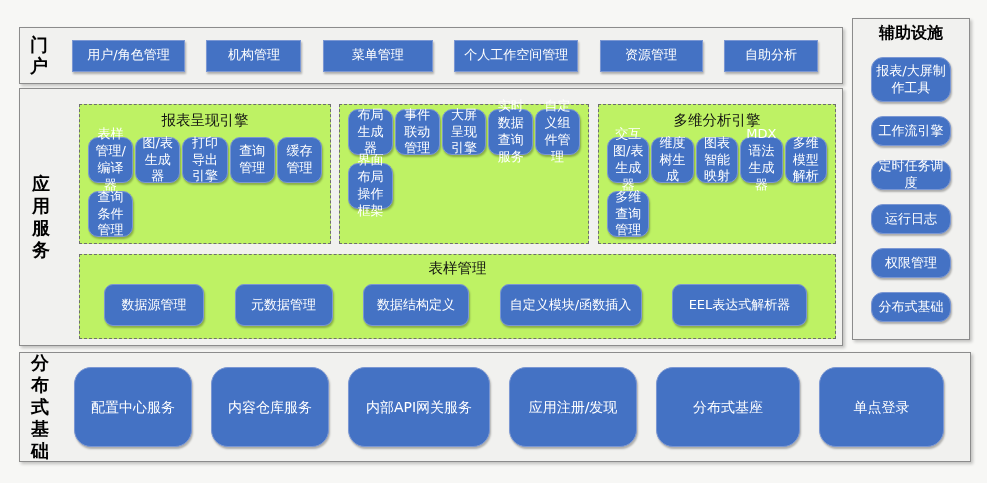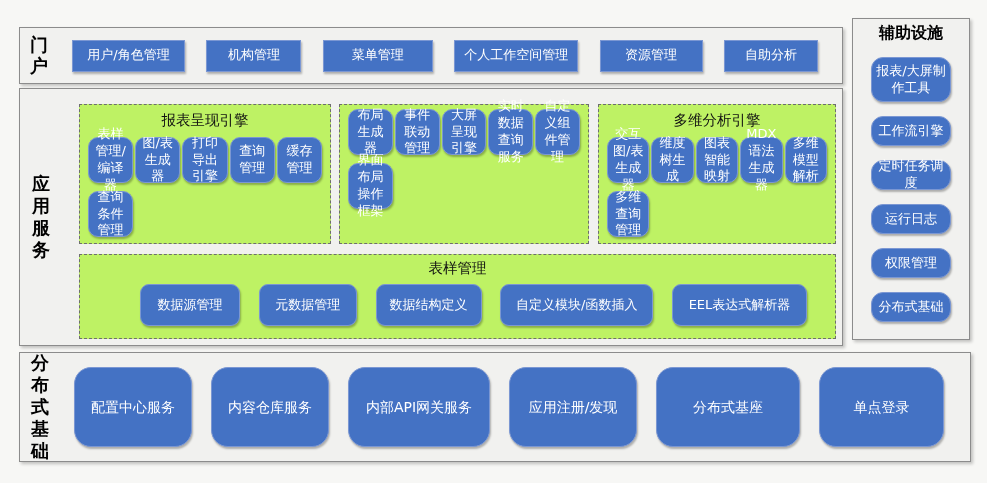--- a/index.html
+++ b/index.html
@@ -65,21 +65,21 @@
   }
   .engine-grid {
     display:grid;
     grid-template-columns:1fr 1fr 1fr 1fr 1fr;
     gap:8px 2px;
     padding:4px 8px 8px;
   }
   .engine-grid .btn { height:46px; border-radius:10px; }
   .config-row {
     position:absolute; left:24px; right:28px; top:29px;
-    display:flex; justify-content:space-between; align-items:center;margin-left:36px;
+    display:flex; justify-content:space-between; align-items:center;
   }
   .config-row .btn { height:42px; border-radius:9px; }
   
   #aux { left:852px; top:18px; width:118px; height:322px; }
   #aux .col {
     position:absolute; left:0; right:0; top:0; bottom:0;
     display:flex; flex-direction:column; align-items:center;
   }
   #aux .aux-title { font-weight:bold; font-size:16px; color:#000000; margin-top:4px; }
   #aux .btn { width:80px; height:30px; border-radius:12px; margin-top:14px; }
@@ -145,21 +145,21 @@
       <div class="btn">多维查询管理</div>
     </div>
   </div>
 
   <div class="panel" style="left:59px; top:165px; width:757px; height:85px">
     <div class="panel-title" style="padding:4px 0 0">表样管理</div>
     <div class="config-row">
       <div class="btn" style="width:100px">数据源管理</div>
       <div class="btn" style="width:98px">元数据管理</div>
       <div class="btn" style="width:106px">数据结构定义</div>
-      <div class="btn" style="width:153px">自定义模块/函数插入</div>
+      <div class="btn" style="width:142px">自定义模块/函数插入</div>
       <div class="btn" style="width:135px">EEL表达式解析器</div>
     </div>
   </div>
 </div>
 
 <div class="section" id="aux">
   <div class="col">
     <div class="aux-title">辅助设施</div>
     <div class="btn tall">报表/大屏制作工具</div>
     <div class="btn">工作流引擎</div>

